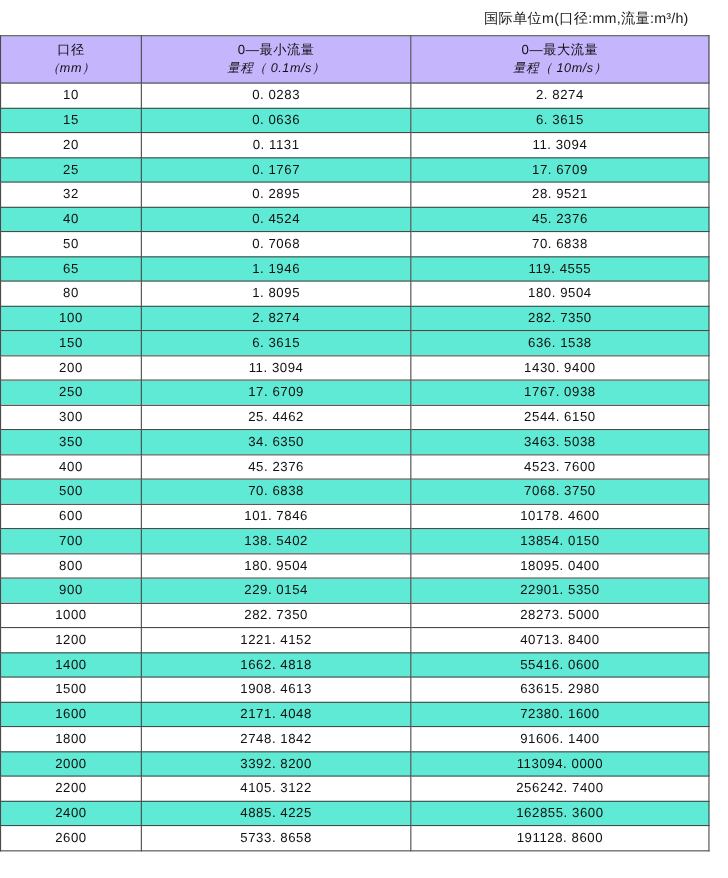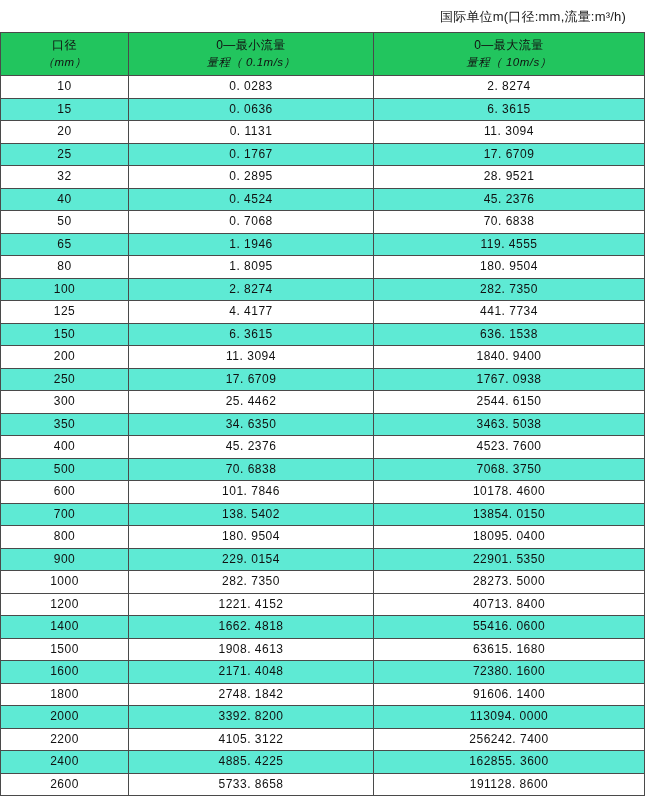--- a/index.html
+++ b/index.html
@@ -36,21 +36,21 @@
   table.flow-table td, table.flow-table th {
     border: 1px solid #4a4a4a;
     text-align: center;
     vertical-align: middle;
     font-size: 12px;
     color: #111111;
     padding: 0;
     letter-spacing: 0.5px;
   }
   thead th {
-    background: #22c55e;
+    background: #c4b5fd;
     color: #111111;
     height: 42px;
     font-weight: normal;
     font-size: 12.5px;
     line-height: 1.45;
   }
   thead th .sub {
     display: block;
     font-size: 11.5px;
     font-style: italic;
@@ -142,34 +142,29 @@
         <tr class="odd">
           <td>80</td>
           <td>1. 8095</td>
           <td>180. 9504</td>
         </tr>
         <tr class="even">
           <td>100</td>
           <td>2. 8274</td>
           <td>282. 7350</td>
         </tr>
-        <tr class="odd">
-          <td>125</td>
-          <td>4. 4177</td>
-          <td>441. 7734</td>
-        </tr>
         <tr class="even">
           <td>150</td>
           <td>6. 3615</td>
           <td>636. 1538</td>
         </tr>
         <tr class="odd">
           <td>200</td>
           <td>11. 3094</td>
-          <td>1840. 9400</td>
+          <td>1430. 9400</td>
         </tr>
         <tr class="even">
           <td>250</td>
           <td>17. 6709</td>
           <td>1767. 0938</td>
         </tr>
         <tr class="odd">
           <td>300</td>
           <td>25. 4462</td>
           <td>2544. 6150</td>
@@ -220,21 +215,21 @@
           <td>40713. 8400</td>
         </tr>
         <tr class="even">
           <td>1400</td>
           <td>1662. 4818</td>
           <td>55416. 0600</td>
         </tr>
         <tr class="odd">
           <td>1500</td>
           <td>1908. 4613</td>
-          <td>63615. 1680</td>
+          <td>63615. 2980</td>
         </tr>
         <tr class="even">
           <td>1600</td>
           <td>2171. 4048</td>
           <td>72380. 1600</td>
         </tr>
         <tr class="odd">
           <td>1800</td>
           <td>2748. 1842</td>
           <td>91606. 1400</td>

